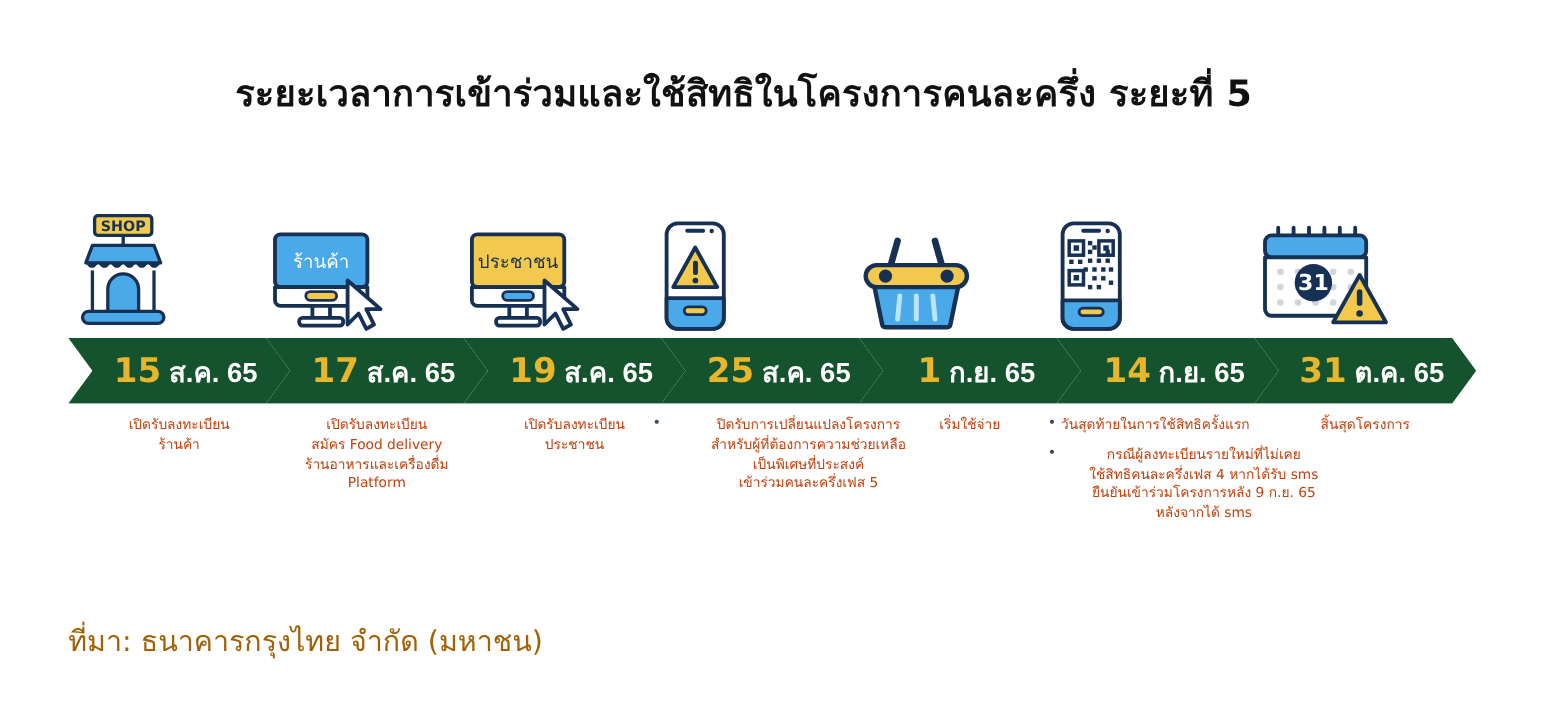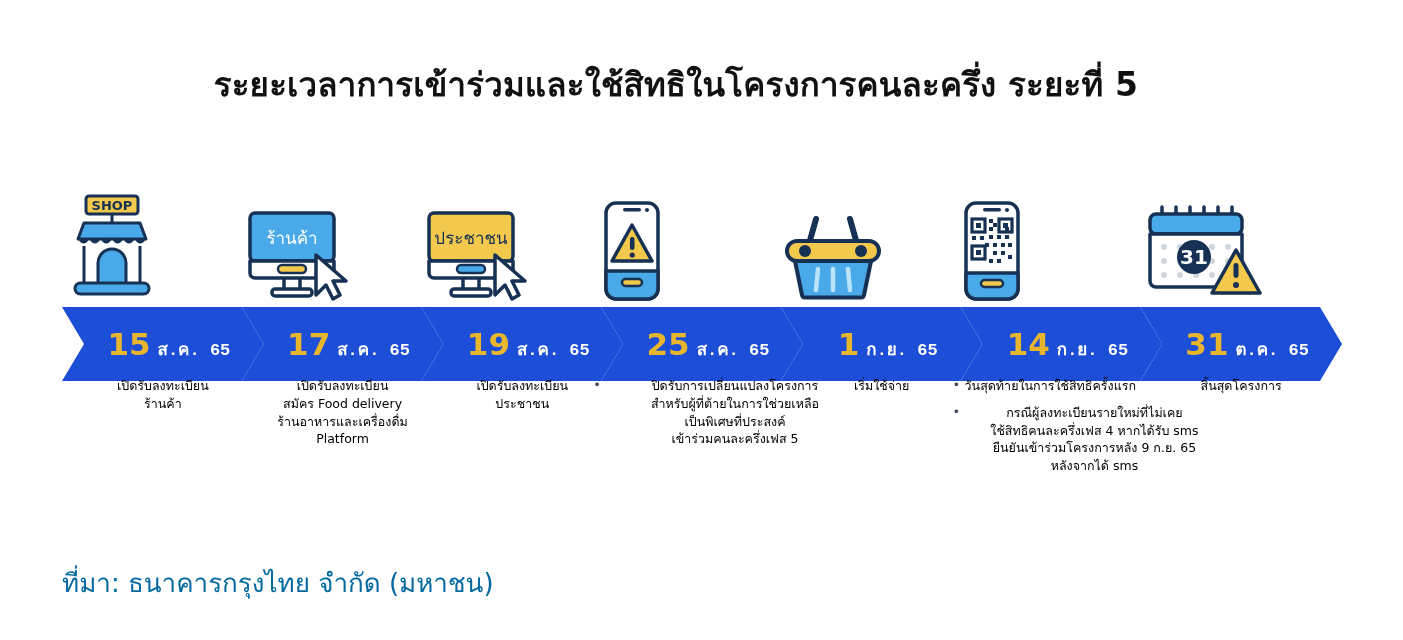--- a/index.html
+++ b/index.html
@@ -26,66 +26,66 @@
 
   
   .icon-wrap{
     position:absolute;left:0;top:0;width:100%;height:118px;
     display:flex;align-items:flex-end;justify-content:flex-start;
   }
   .icon-wrap svg{display:block;}
 
   
   .band{
-    position:absolute;top:122px;height:74px;left:0;width:100%;
-    background:#1d4ed8;
+    position:absolute;top:122px;height:60px;left:0;width:100%;
+    background:#14532d;
     display:flex;align-items:center;justify-content:center;
     clip-path:polygon(0 0, calc(100% - 22px) 0, 100% 50%, calc(100% - 22px) 100%, 0 100%, 22px 50%);
   }
   .band.first{
     clip-path:polygon(0 0, calc(100% - 22px) 0, 100% 50%, calc(100% - 22px) 100%, 0 100%, 22px 50%);
   }
   .band-inner{
     display:flex;align-items:baseline;gap:7px;
     transform:translateX(6px);
     white-space:nowrap;
   }
   .day{
     font-size:31px;font-weight:bold;color:#e8b62c;
     font-family:"DejaVu Sans","Liberation Sans",sans-serif;
     line-height:1;
   }
   .monthyear{
-    font-size:17px;font-weight:bold;color:#ffffff;
-    font-family:Liberation Mono, monospace;
+    font-size:25px;font-weight:bold;color:#ffffff;
+    font-family:Liberation Sans, sans-serif;
     line-height:1;
   }
 
   
   .caption{
     position:absolute;top:192px;left:-14px;width:calc(100% + 28px);
-    color:#000000;font-size:12.5px;line-height:1.42;
+    color:#c2410c;font-size:12.5px;line-height:1.42;
     font-family:"DejaVu Sans","Liberation Sans",sans-serif;
   }
   .caption.center{text-align:center;}
   .caption.bulleted{text-align:left;padding-left:14px;}
   .cap-line{display:block;}
   .bullet-item{
     position:relative;padding-left:12px;margin-bottom:9px;
   }
   .bullet-item:last-child{margin-bottom:0;text-align:center;}
   .bullet-item::before{
     content:"\2022";position:absolute;left:0;top:-1px;
     color:#3d4a5c;font-size:13px;
   }
 
   
   .source{
     position:absolute;left:62px;top:562px;
-    font-size:26px;color:#0369a1;
+    font-size:26px;color:#a16207;
     font-family:"DejaVu Sans","Liberation Sans",sans-serif;
   }
 </style>
 </head>
 <body>
 
 <div class="page">
 
   <div class="title">ระยะเวลาการเข้าร่วมและใช้สิทธิในโครงการคนละครึ่ง ระยะที่ 5</div>
 
@@ -177,21 +177,21 @@
         </div>
         <div class="band">
           <div class="band-inner">
             <span class="day">25</span>
             <span class="monthyear">ส.ค. 65</span>
           </div>
         </div>
         <div class="caption bulleted" style="left: -22px; width: 271.714px;">
           <div class="bullet-item">
             <span class="cap-line">ปิดรับการเปลี่ยนแปลงโครงการ</span>
-            <span class="cap-line">สำหรับผู้ที่ต้ายในการใช่วยเหลือ</span>
+            <span class="cap-line">สำหรับผู้ที่ต้องการความช่วยเหลือ</span>
             <span class="cap-line">เป็นพิเศษที่ประสงค์</span>
             <span class="cap-line">เข้าร่วมคนละครึ่งเฟส 5</span>
           </div>
         </div>
       </div>
       <div class="seg" style="left: 718.857px; width: 201.714px; z-index: 3;">
         <div class="icon-wrap">
           <svg width="104" height="96" viewBox="0 0 104 96">
         <path d="M26 44 L35 12 M78 44 L69 12" stroke="#173154" stroke-width="6" stroke-linecap="round" fill="none"></path>
         <rect x="6" y="34" width="92" height="20" rx="10" fill="#f2c94c" stroke="#173154" stroke-width="4"></rect>

